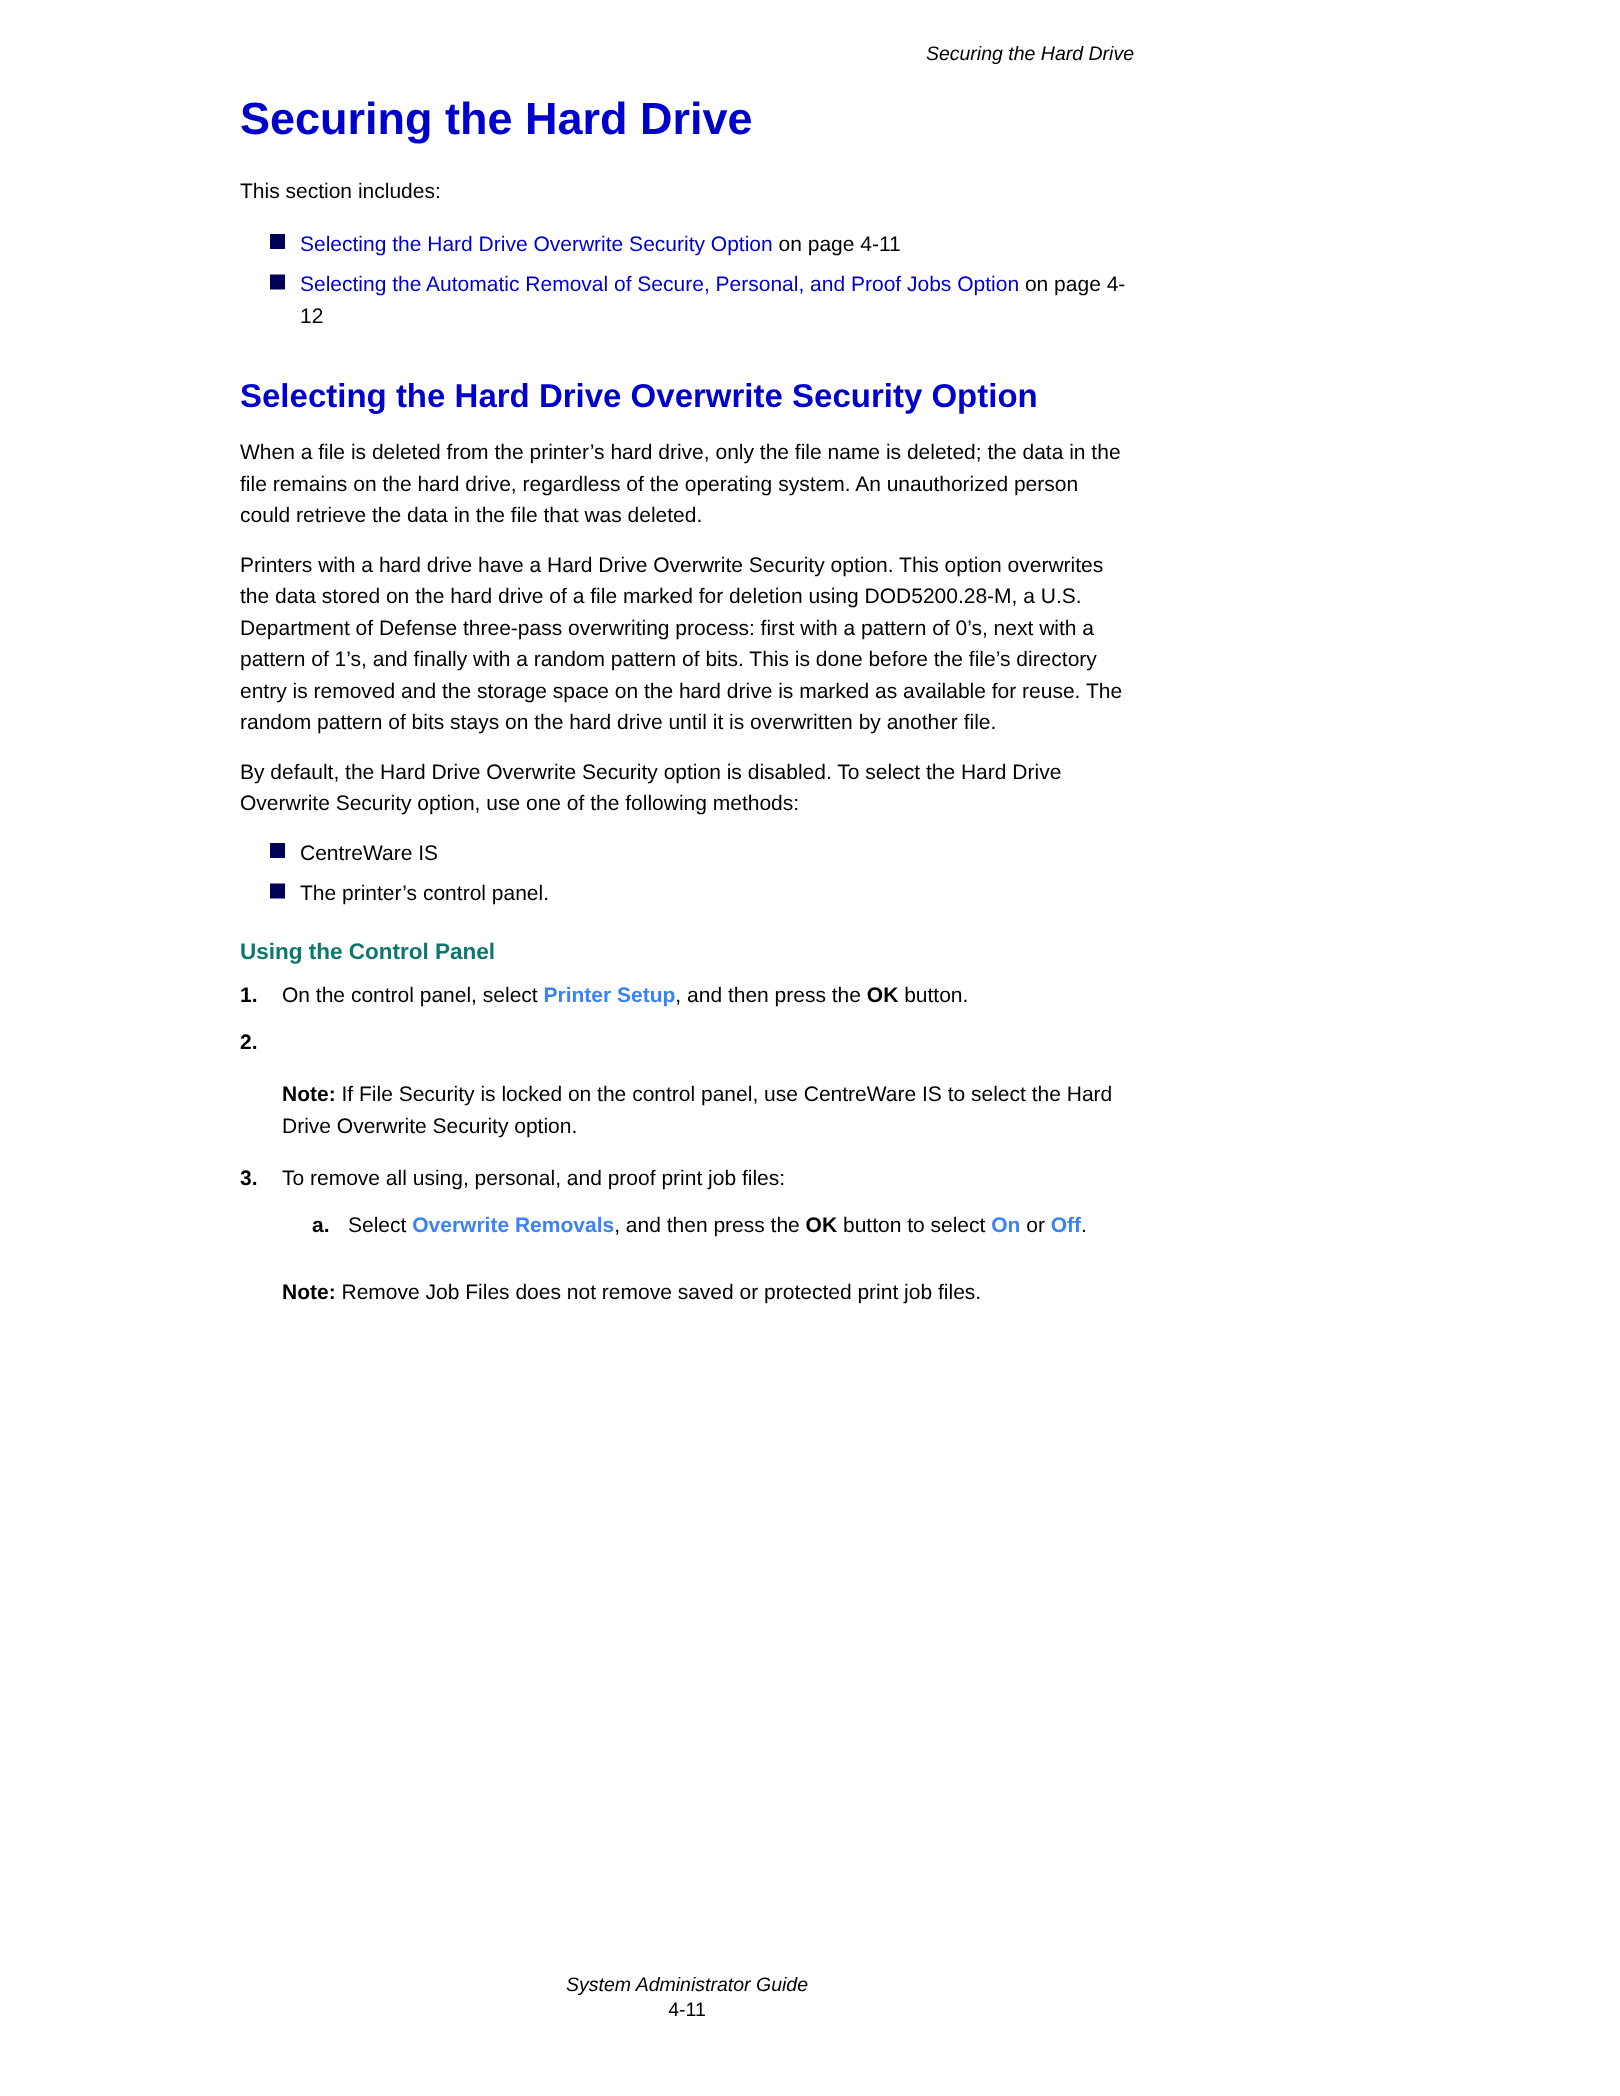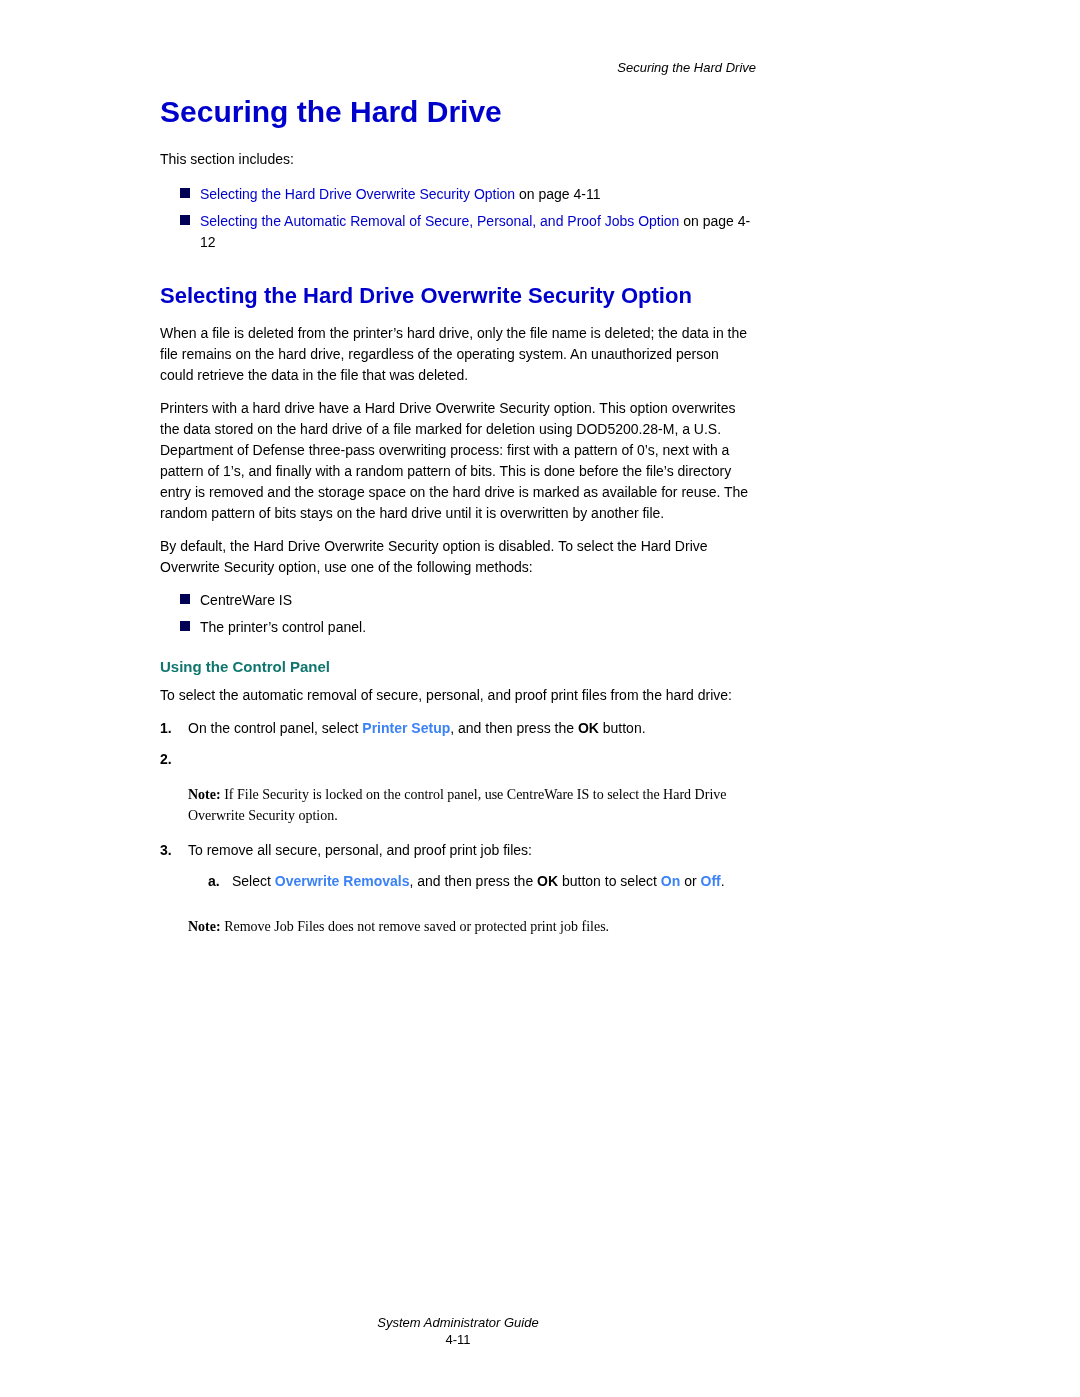--- a/index.html
+++ b/index.html
@@ -15,21 +15,21 @@
       color: #000;
       width: 1080px;
       min-height: 1397px;
       position: relative;
     }
 
     .page {
       width: 916px;
       min-height: 1397px;
       background: #fff;
-      padding: 60px 160px 80px 160px;
+      padding: 28px 160px 80px 160px;
       position: relative;
     }
 
     .header-area {
       display: flex;
       justify-content: flex-end;
       margin-bottom: 20px;
     }
 
     .header-title {
@@ -134,21 +134,20 @@
 
     .sub-list li .sub-label {
       font-weight: bold;
       min-width: 24px;
     }
 
     .note-box {
       margin: 14px 0 14px 0;
       line-height: 1.5;
       font-size: 14px;
-      font-family: Liberation Serif, serif;
     }
 
     .note-box .note-label {
       font-weight: bold;
     }
 
     .blue-link {
       color: #3b82f6;
       text-decoration: none;
     }
@@ -215,42 +214,41 @@
       <span>CentreWare IS</span>
     </li>
     <li>
       <span class="bullet-icon"></span>
       <span>The printer’s control panel.</span>
     </li>
   </ul>
 
   <h3 class="subsection-heading">Using the Control Panel</h3>
 
-  <p>To select the automatic removal of secure, personal, and proof print files from the hard drive:</p>
 
   <ol class="numbered-list">
     <li>
       <span class="num bold">1.</span>
       <span>
         <span>On the control panel, select </span><a class="blue-link bold">Printer Setup</a><span>, and then press the </span><span class="bold">OK</span><span> button.</span>
       </span>
     </li>
     <li>
       <span class="num bold">2.</span>
     </li>
   </ol>
 
   <div class="note-box" style="margin-left: 28px;">
     <span class="note-label">Note:</span><span> If File Security is locked on the control panel, use CentreWare IS to select the Hard Drive Overwrite Security option.</span>
   </div>
 
   <ol class="numbered-list" start="3">
     <li>
       <span class="num bold">3.</span>
-      <span>To remove all secure, personal, and proof print job files:</span>
+      <span>To remove all using, personal, and proof print job files:</span>
     </li>
   </ol>
 
   <ul class="sub-list" style="margin-left: 48px;">
     <li>
       <span class="sub-label bold">a.</span>
       <span>
         <span>Select </span><a class="blue-link bold">Overwrite Removals</a><span>, and then press the </span><span class="bold">OK</span><span> button to select </span><a class="blue-link bold">On</a><span> or </span><a class="blue-link bold">Off</a><span>.</span>
       </span>
     </li>

